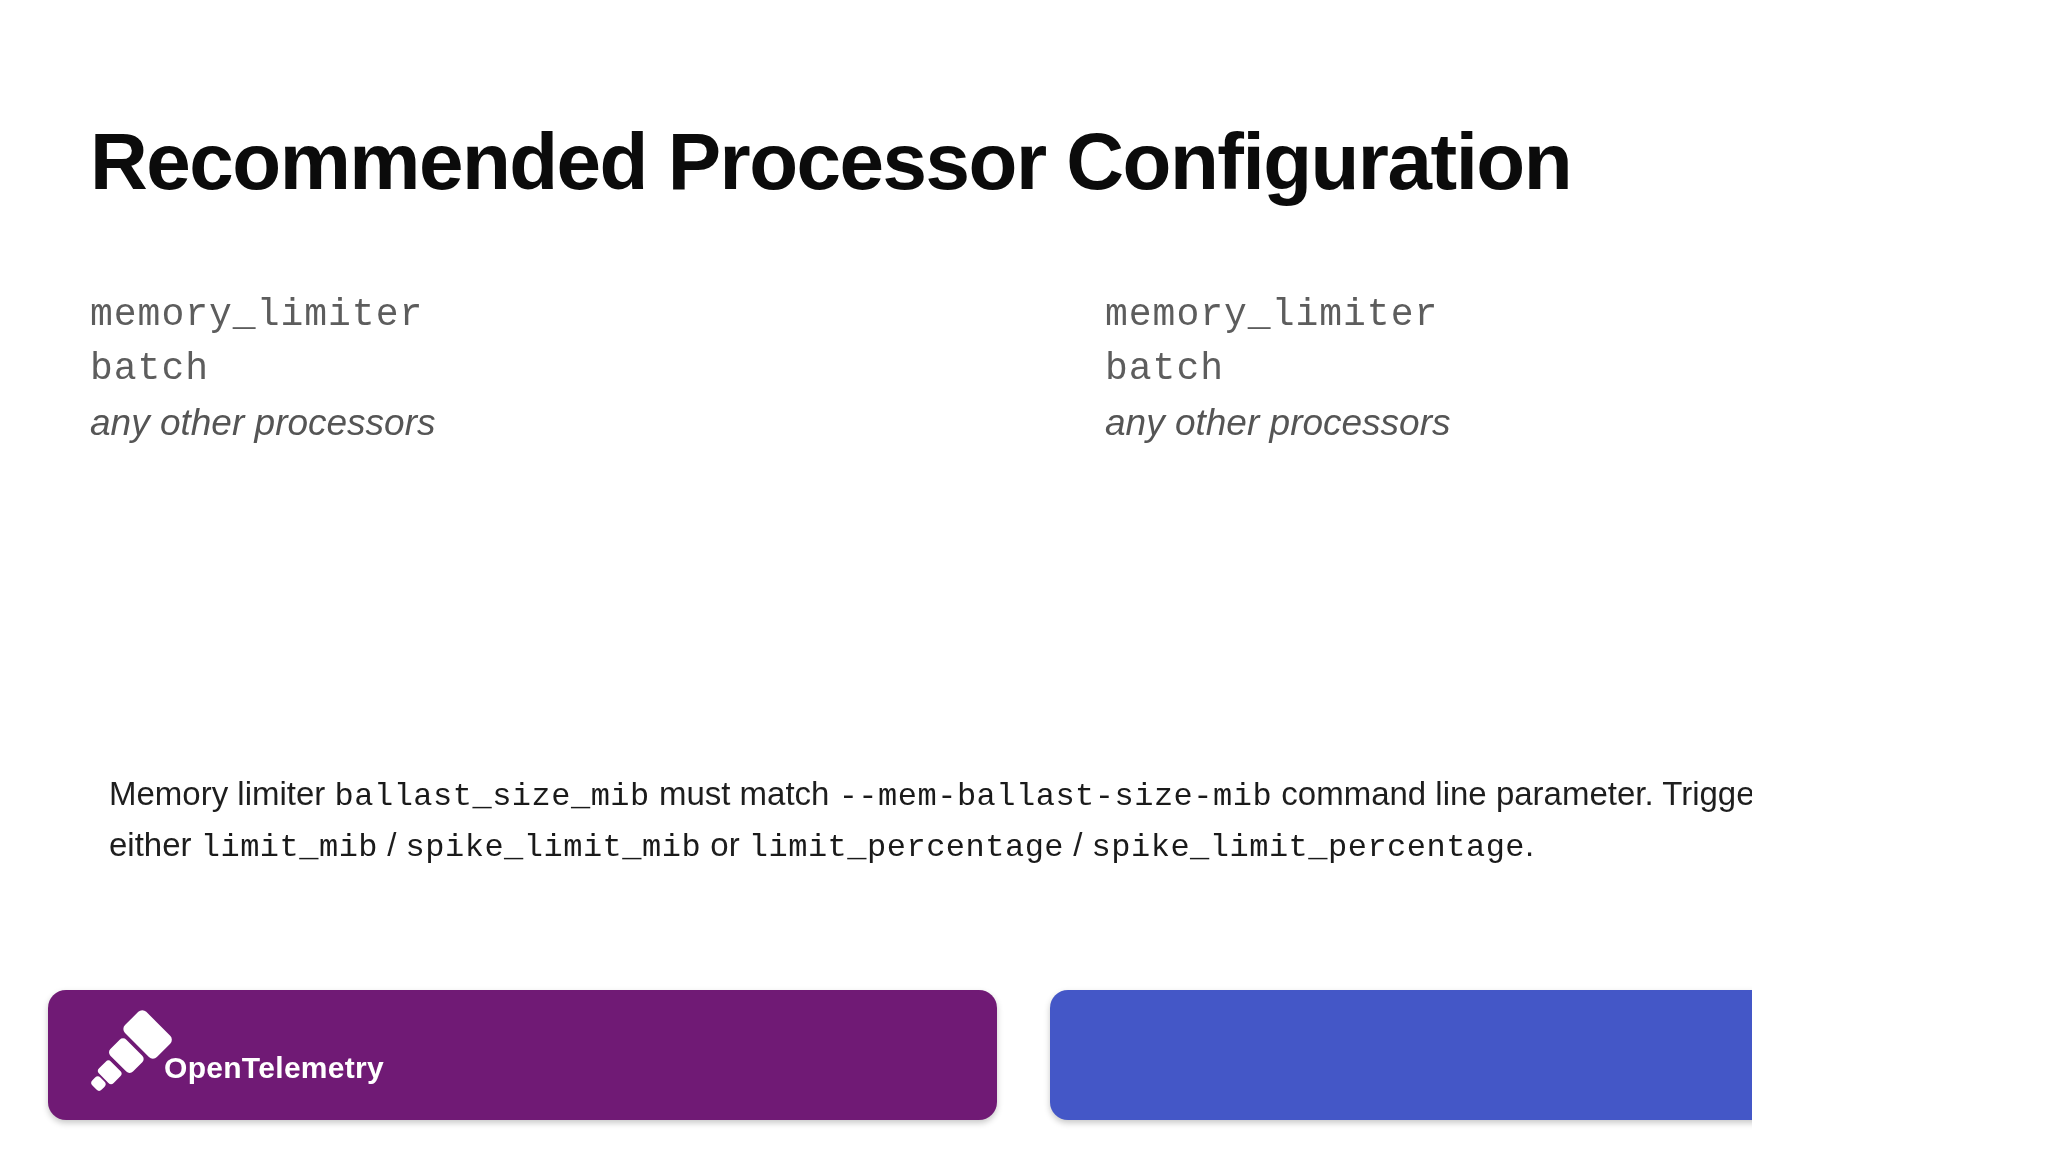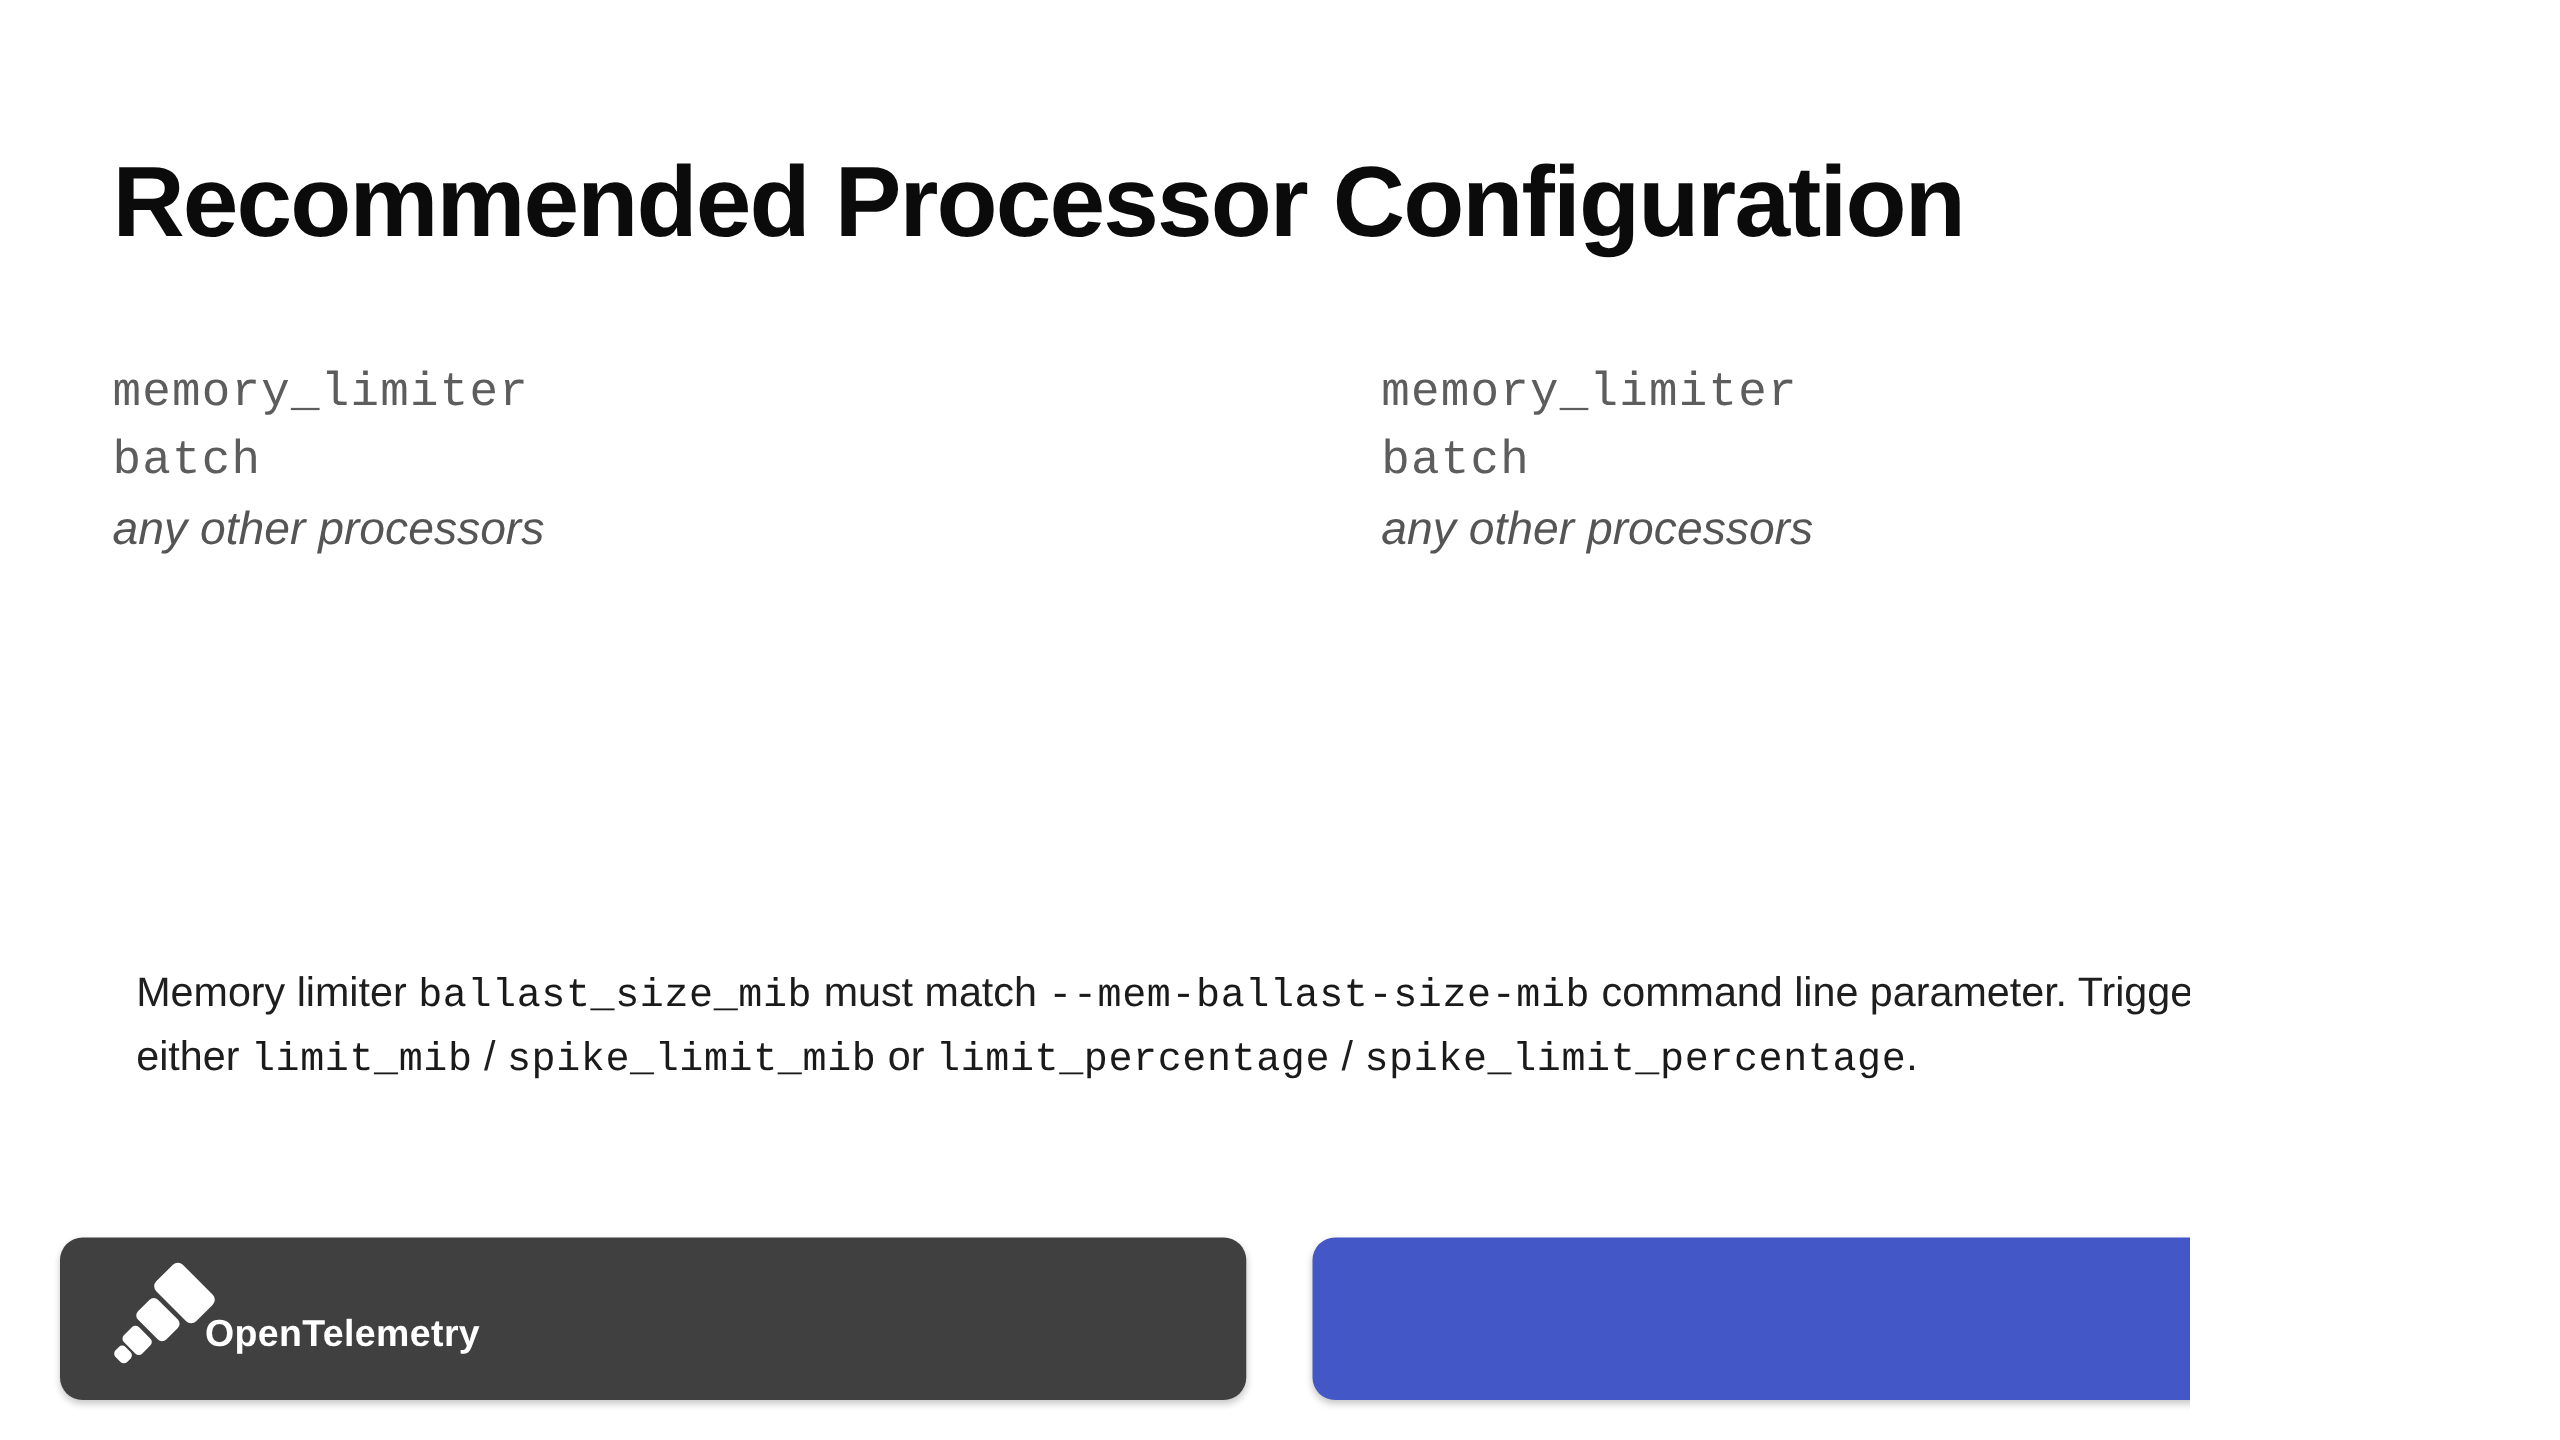--- a/index.html
+++ b/index.html
@@ -81,21 +81,21 @@
   <div class="col col-right">
     <div class="rows">
         <div class="row code">memory_limiter</div>
         <div class="row code">batch</div>
         <div class="row italic">any other processors</div>
       </div>
   </div>
 
   <div class="paragraph"><span class="text">Memory limiter </span><span class="code">ballast_size_mib</span><span class="text"> must match </span><span class="code">--mem-ballast-size-mib</span><span class="text"> command line parameter. Trigger GC with either </span><span class="code">limit_mib</span><span class="text"> / </span><span class="code">spike_limit_mib</span><span class="text"> or </span><span class="code">limit_percentage</span><span class="text"> / </span><span class="code">spike_limit_percentage</span><span class="text">.</span></div>
 
-  <div class="footer-bar bar-brand" style="background: #404040;">
+  <div class="footer-bar bar-brand" style="background: #701a75;">
     <div class="logo">
       <svg viewBox="0 0 100 100" aria-hidden="true">
         <g transform="rotate(-45 50 50)" fill="#ffffff">
           <rect x="1" y="43" width="12" height="14" rx="4"></rect>
           <rect x="15" y="39" width="18" height="22" rx="4"></rect>
           <rect x="37" y="33" width="24" height="34" rx="5"></rect>
           <rect x="65" y="26" width="32" height="48" rx="6"></rect>
         </g>
       </svg>
       <span class="brand-text">OpenTelemetry</span>

